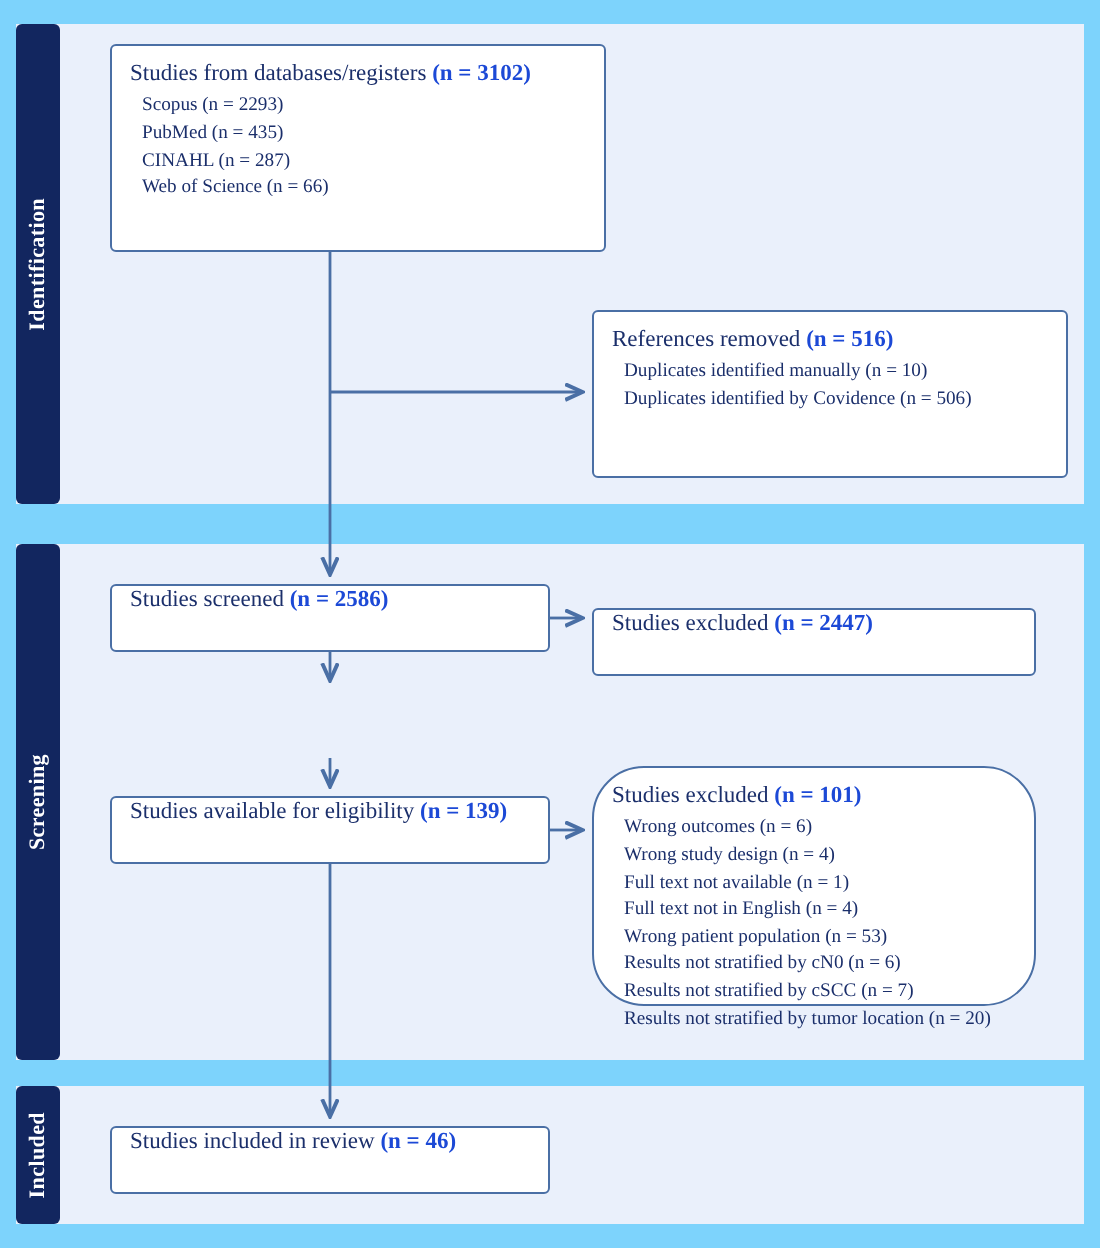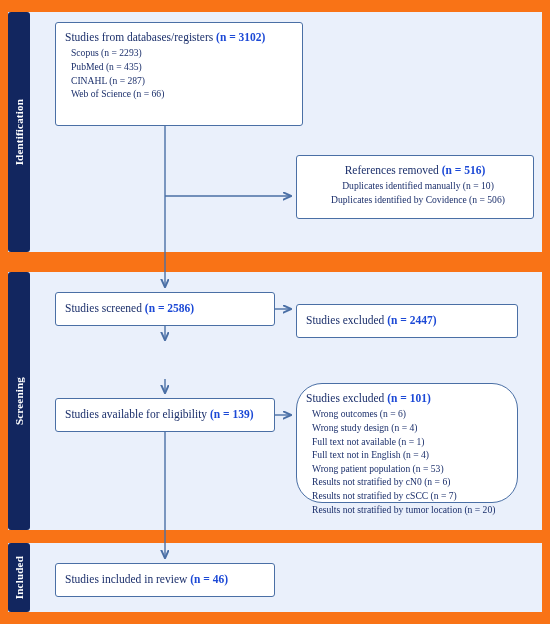--- a/index.html
+++ b/index.html
@@ -8,21 +8,21 @@
     padding: 0;
     background: #ffffff;
   }
   body {
     font-family: "Liberation Serif", "DejaVu Serif", serif;
   }
   #diagram {
     position: relative;
     width: 550px;
     height: 624px;
-    background: #f97316;
+    background: #7dd3fc;
     overflow: hidden;
   }
 
   
   .stage-panel {
     position: absolute;
     background: #eaf0fb;
   }
   #panel-identification { left: 8px;  top: 12px;  width: 534px; height: 240px; }
   #panel-screening      { left: 8px;  top: 272px; width: 534px; height: 258px; }
@@ -83,26 +83,26 @@
     font-size: 9.6px;
     line-height: 1.42;
     color: #1b2f6b;
     white-space: nowrap;
     font-family: Liberation Serif, serif;
   }
   .single-line .box-inner {
     padding: 0 9px;
     height: 100%;
     display: flex;
-    align-items: center;
+    align-items: flex-start;
   }
 
   
   #box-databases  { left: 55px;  top: 22px;  width: 248px; height: 104px; }
-  #box-removed    { left: 296px; top: 155px; width: 238px; height: 64px; text-align: center;  }
+  #box-removed    { left: 296px; top: 155px; width: 238px; height: 84px;  }
   #box-screened   { left: 55px;  top: 292px; width: 220px; height: 34px;  }
   #box-excluded-1 { left: 296px; top: 292px; width: 222px; height: 34px; margin-top: 12px;  }
   #box-retrieval  { left: 55px;  top: 345px; width: 220px; height: 34px;  }
   #box-eligibility{ left: 55px;  top: 398px; width: 220px; height: 34px;  }
   #box-excluded-2 { left: 296px; top: 383px; width: 222px; height: 120px; border-radius: 26px; }
   #box-included   { left: 55px;  top: 563px; width: 220px; height: 34px;  }
 
   
   #connectors {
     position: absolute;

